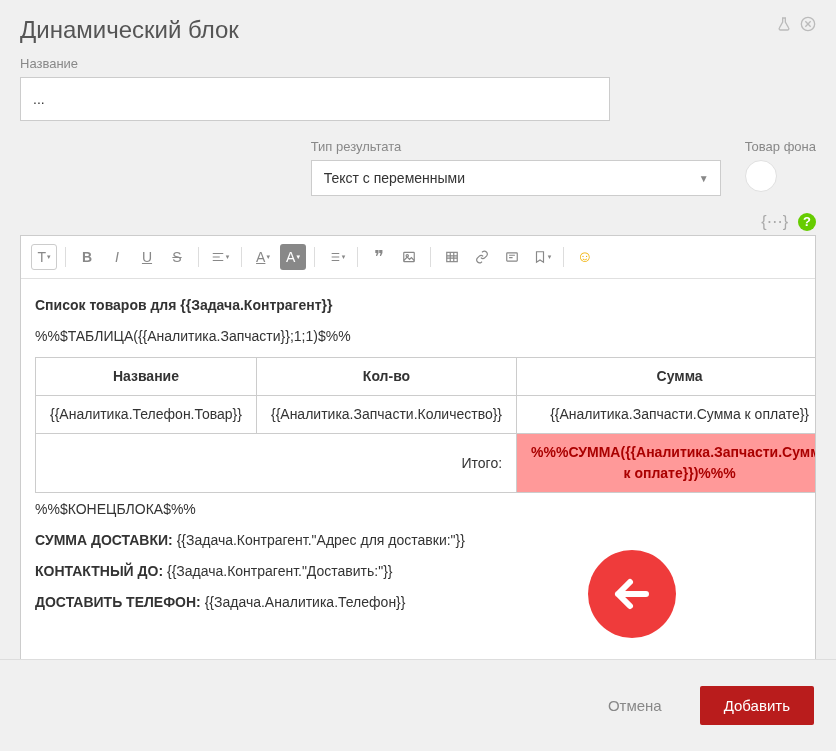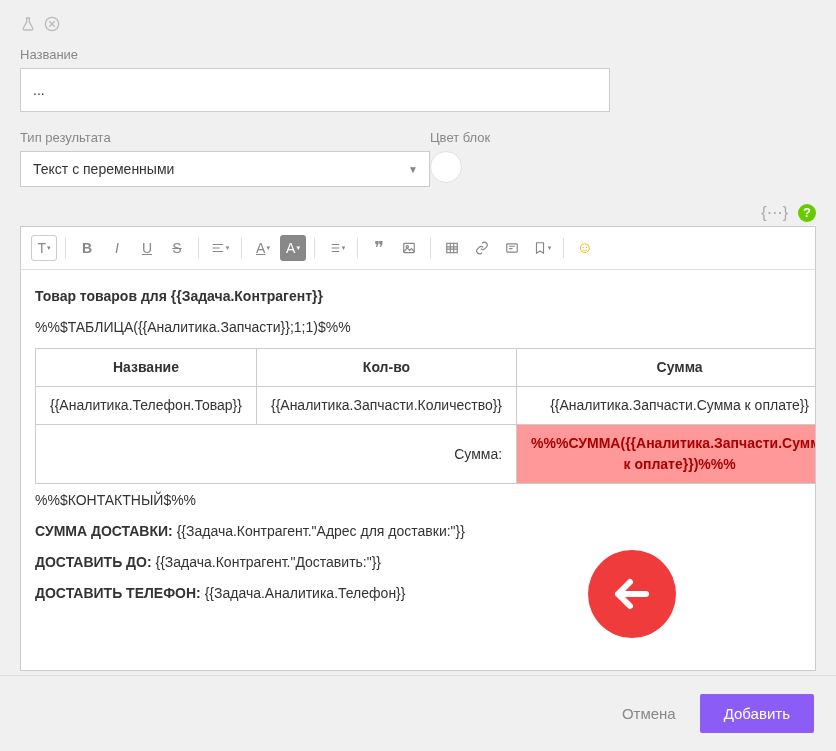--- a/index.html
+++ b/index.html
@@ -6,21 +6,21 @@
 body { font-family: -apple-system, BlinkMacSystemFont, "Segoe UI", Arial, sans-serif; background: #f0f0f0; color: #333; font-size: 14px; }
 .dialog { width: 836px; height: 751px; background: #f0f0f0; position: relative; }
 .header { padding: 16px 20px 12px; display: flex; justify-content: space-between; align-items: flex-start; }
 .title { font-size: 24px; color: #555; font-weight: 400; }
 .header-icons { display: flex; gap: 8px; color: #aaa; }
 .header-icons span { cursor: pointer; }
 .content { padding: 0 20px; }
 .field-label { font-size: 13px; color: #888; margin-bottom: 6px; display: block; }
 .field-row { margin-bottom: 18px; }
 .text-input { width: 590px; height: 44px; border: 1px solid #ccc; background: #fff; padding: 0 12px; font-size: 14px; color: #333; }
-.row-two { display: flex; margin-bottom: 12px; }
+.row-two { display: flex; gap: 24px; margin-bottom: 12px; justify-content: flex-end; }
 .select-wrap { position: relative; width: 410px; }
 .select { width: 100%; height: 36px; border: 1px solid #ccc; background: #fff; padding: 2px 12px; font-size: 14px; color: #333; appearance: none; }
 .select-arrow { position: absolute; right: 12px; top: 50%; transform: translateY(-50%); color: #888; pointer-events: none; font-size: 10px; }
 .color-swatch { width: 32px; height: 32px; border-radius: 50%; background: #fff; border: 1px solid #e0e0e0; margin-top: 2px; }
 .editor-meta { display: flex; justify-content: flex-end; gap: 10px; padding: 4px 0; align-items: center; }
 .editor-meta .braces { color: #aaa; font-size: 16px; }
 .editor-meta .help { width: 18px; height: 18px; border-radius: 50%; background: #6c0; color: #fff; display: flex; align-items: center; justify-content: center; font-size: 13px; font-weight: bold; }
 .editor { border: 1px solid #ccc; background: #fff; }
 .toolbar { border-bottom: 1px solid #e0e0e0; padding: 8px 10px; display: flex; align-items: center; gap: 4px; flex-wrap: wrap; }
 .tb-btn { min-width: 26px; height: 26px; display: inline-flex; align-items: center; justify-content: center; color: #888; font-size: 14px; cursor: pointer; border-radius: 3px; position: relative; }
@@ -30,33 +30,34 @@
 .tb-btn.quote { font-family: Georgia, serif; font-size: 18px; }
 .tb-btn.colorA { background: #888; color: #fff; padding: 0 4px; }
 .editor-body { padding: 16px 14px; line-height: 1.5; position: relative; overflow-y: auto; height: 400px; }
 .editor-body p { margin-bottom: 10px; }
 .editor-body strong { font-weight: bold; }
 .tbl { border-collapse: collapse; margin: 6px 0; }
 .tbl td, .tbl th { border: 1px solid #ccc; padding: 8px 14px; text-align: center; font-size: 14px; }
 .tbl th { font-weight: bold; }
 .tbl .right { text-align: right; }
 .tbl .sum { background: #f99; color: #a00; font-weight: bold; }
-.footer { position: absolute; bottom: 0; left: 0; right: 0; border-top: 1px solid #ddd; padding: 18px 22px; display: flex; justify-content: flex-end; gap: 10px; align-items: center; background: #f0f0f0; }
+.footer { position: absolute; bottom: 0; left: 0; right: 0; border-top: 1px solid #ddd; padding: 26px 22px; display: flex; justify-content: flex-end; gap: 24px; align-items: center; background: #f0f0f0; }
 .btn-cancel { color: #888; background: none; border: none; font-size: 15px; cursor: pointer; padding: 10px 14px; }
-.btn-primary { background: #8b5cf6; color: #fff; border: none; font-size: 15px; padding: 11px 24px; cursor: pointer; border-radius: 2px; }
+.btn-primary { background: #b91c1c; color: #fff; border: none; font-size: 15px; padding: 11px 24px; cursor: pointer; border-radius: 2px; }
 .arrow-badge { position: absolute; width: 88px; height: 88px; border-radius: 50%; background: #ef3b3b; display: flex; align-items: center; justify-content: center; right: 160px; top: 550px; }
 .arrow-badge svg { width: 48px; height: 48px; }
 .underline-a { text-decoration: underline; }
 </style>
 </head>
 <body>
 
 <div class="dialog">
 
   <div class="header">
+    <h1 class="title">Динамический блок</h1>
     <div class="header-icons">
       <span>
         <svg width="16" height="16" viewBox="0 0 24 24" fill="none" stroke="#bbb" stroke-width="2">
             <path d="M9 3h6M10 3v6l-5 9a2 2 0 0 0 2 3h10a2 2 0 0 0 2-3l-5-9V3"></path>
           </svg>
       </span>
       <span>
         <svg width="16" height="16" viewBox="0 0 24 24" fill="none" stroke="#bbb" stroke-width="2">
             <circle cx="12" cy="12" r="10"></circle>
             <path d="M8 8l8 8M16 8l-8 8"></path>
@@ -75,21 +76,21 @@
       <div>
         <label class="field-label">Тип результата</label>
         <div class="select-wrap">
           <select class="select">
             <option>Текст с переменными</option>
           </select>
           <span class="select-arrow">▼</span>
         </div>
       </div>
       <div>
-        <label class="field-label">Цвет блок</label>
+        <label class="field-label">Товар фона</label>
         <div class="color-swatch"></div>
       </div>
     </div>
 
     <div class="editor-meta">
       <span class="braces">{⋯}</span>
       <span class="help">?</span>
     </div>
 
     <div class="editor">
@@ -159,43 +160,43 @@
           <svg width="14" height="14" viewBox="0 0 24 24" fill="none" stroke="#888" stroke-width="2">
               <path d="M6 3h12v18l-6-4-6 4z"></path>
             </svg>
             <span class="dd">▾</span>
         </span>
         <span class="tb-sep"></span>
         <span class="tb-btn" style="color:#f0b000;font-size:16px;">☺</span>
       </div>
 
       <div class="editor-body">
-        <p><strong>Товар товаров для {{Задача.Контрагент}}</strong></p>
+        <p><strong>Список товаров для {{Задача.Контрагент}}</strong></p>
         <p>%%$ТАБЛИЦА({{Аналитика.Запчасти}};1;1)$%%</p>
         <table class="tbl">
           <tbody>
               <tr>
             <th>Название</th>
             <th>Кол-во</th>
             <th>Сумма</th>
           </tr>
           <tr>
             <td style="width:180px;">{{Аналитика.Телефон.Товар}}</td>
             <td style="width:180px;text-align:center;">{{Аналитика.Запчасти.Количество}}</td>
             <td style="width:180px;">{{Аналитика.Запчасти.Сумма к оплате}}</td>
           </tr>
           <tr>
-            <td colspan="2" class="right">Сумма:</td>
+            <td colspan="2" class="right">Итого:</td>
             <td class="sum">%%%СУММА({{Аналитика.Запчасти.Сумма к оплате}})%%%</td>
           </tr>
         </tbody>
           </table>
-        <p>%%$КОНТАКТНЫЙ$%%</p>
+        <p>%%$КОНЕЦБЛОКА$%%</p>
         <p><strong>СУММА ДОСТАВКИ:</strong><span> {{Задача.Контрагент."Адрес для доставки:"}}</span></p>
-        <p><strong>ДОСТАВИТЬ ДО:</strong><span> {{Задача.Контрагент."Доставить:"}}</span></p>
+        <p><strong>КОНТАКТНЫЙ ДО:</strong><span> {{Задача.Контрагент."Доставить:"}}</span></p>
         <p><strong>ДОСТАВИТЬ ТЕЛЕФОН:</strong><span> {{Задача.Аналитика.Телефон}}</span></p>
       </div>
     </div>
   </div>
 
   <div class="arrow-badge">
     <svg viewBox="0 0 24 24" fill="none" stroke="#fff" stroke-width="3" stroke-linecap="round" stroke-linejoin="round">
         <path d="M19 12H5M11 18l-6-6 6-6"></path>
       </svg>
   </div>

